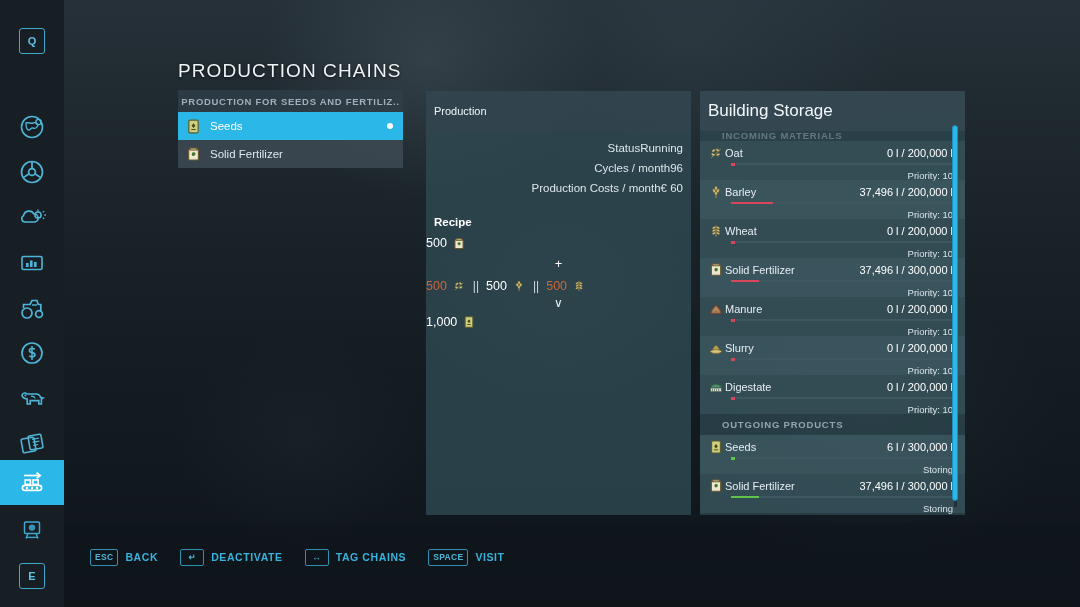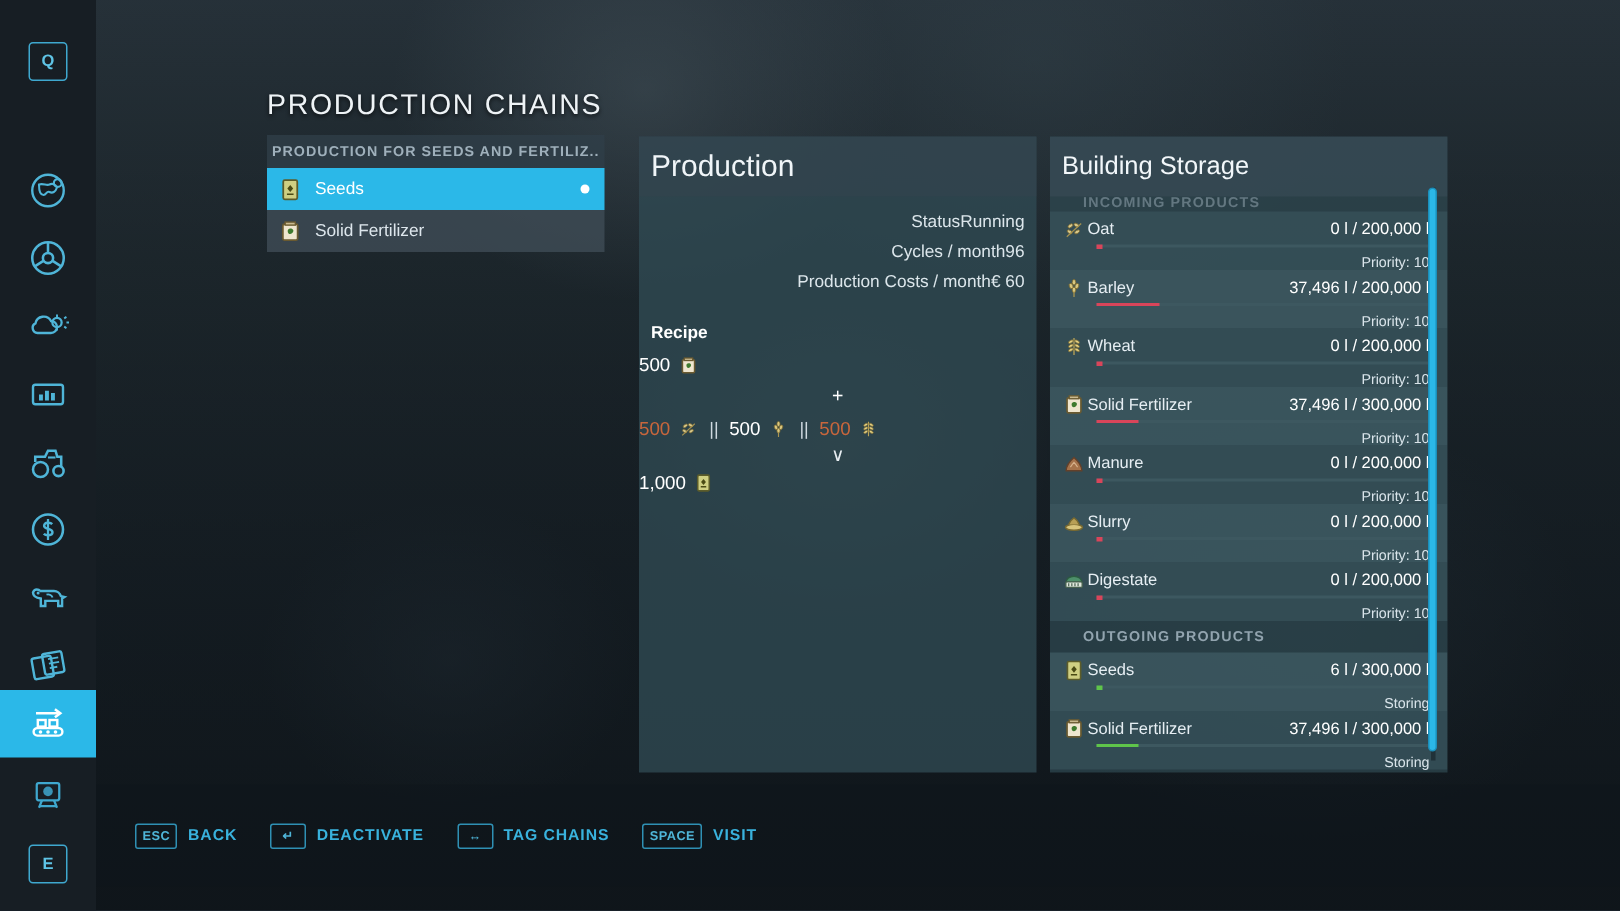--- a/index.html
+++ b/index.html
@@ -101,21 +101,21 @@
     width: 265px; height: 424px;
     background: rgba(47,74,82,0.80);
     z-index: 6;
   }
   #prod-panel-head {
     height: 40px;
     background: rgba(52,68,78,0.55);
     display: flex; align-items: center;
     padding-left: 8px;
   }
-  #prod-title { font-size: 20px; color: #f0f5f8; font-weight: normal; }
+  #prod-title { font-size: 11px; color: #f0f5f8; font-weight: normal; }
   .kv {
     display: flex; justify-content: flex-end;
     padding: 0 8px;
     font-size: 11.5px;
     color: #dce6eb;
     height: 20px; align-items: center;
   }
   #recipe-label {
     padding: 0 8px; margin-top: 18px;
     font-size: 11.5px; font-weight: bold; color: #ffffff;
@@ -450,21 +450,21 @@
       </svg>
     </span>
   </div>
 </div>
 
 <div id="store-panel">
   <div id="store-head">
     <div id="store-title">Building Storage</div>
   </div>
   <div id="store-body">
-      <div class="sect-head clipped">INCOMING PRODUCTS</div>
+      <div class="sect-head clipped">INCOMING MATERIALS</div>
       <div class="store-row odd">
         <div class="sr-top">
           <span style="width: 19px; flex: 0 0 19px; display: flex; justify-content: center;">
             <svg viewBox="0 0 20 20" width="16" height="16">
       <g fill="#d8c88a" stroke="#7a6a34" stroke-width="0.7">
         <ellipse cx="7" cy="7" rx="2.3" ry="1.3" transform="rotate(-35 7 7)"></ellipse>
         <ellipse cx="12" cy="6.4" rx="2.3" ry="1.3" transform="rotate(30 12 6.4)"></ellipse>
         <ellipse cx="6.4" cy="12" rx="2.3" ry="1.3" transform="rotate(30 6.4 12)"></ellipse>
         <ellipse cx="12.6" cy="12" rx="2.3" ry="1.3" transform="rotate(-30 12.6 12)"></ellipse>
       </g>

